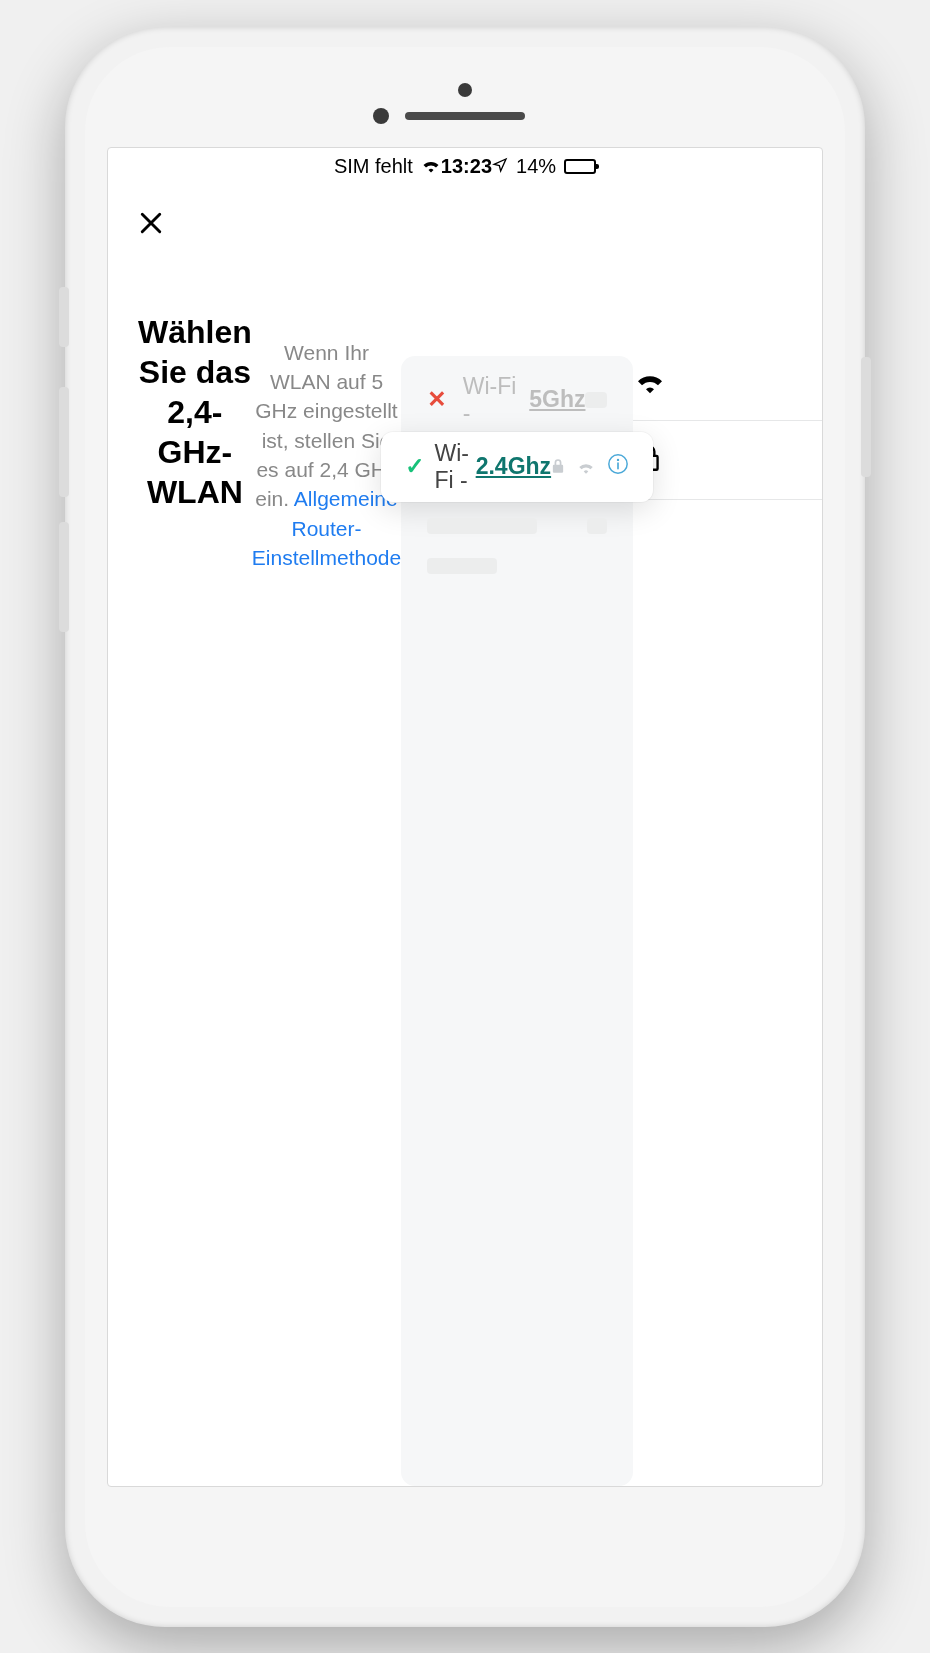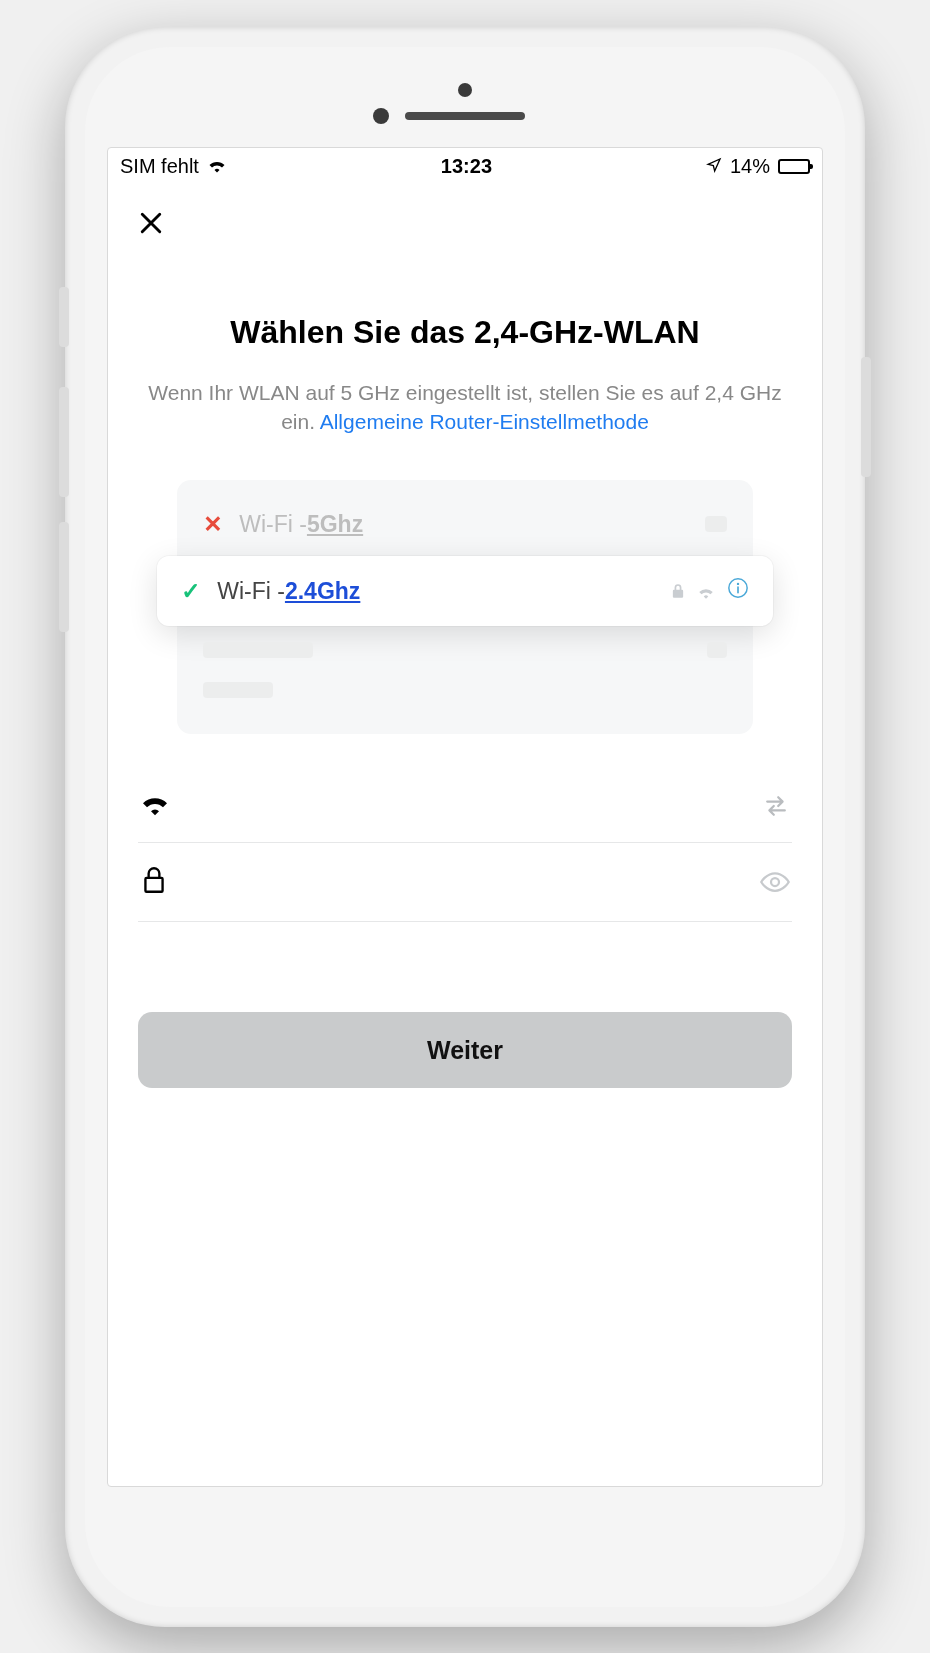--- a/index.html
+++ b/index.html
@@ -41,35 +41,35 @@
     }
     .screen {
       width: 100%; height: 100%;
       background: #fff;
       border-radius: 4px;
       border: 1px solid #d9d9d9;
       overflow: hidden;
       display: flex; flex-direction: column;
     }
     .status-bar {
-      height: 38px; display: flex; align-items: center; justify-content: space-between;
+      height: 38px; display: flex; align-items: center; justify-content: center;
       padding: 0 12px; font-size: 20px; color: #000;
     }
     .sb-left, .sb-right { display: flex; align-items: center; gap: 8px; }
     .sb-center { font-weight: 600; }
     .battery {
       width: 32px; height: 15px; border: 2px solid #000; border-radius: 3px; position: relative;
     }
     .battery::after { content:""; position:absolute; right:-5px; top:3px; width:3px; height:5px; background:#000; border-radius:0 2px 2px 0; }
     .battery-fill { width: 100%; height: 100%; background: #000; }
     .close-x {
       padding: 22px 28px 0;
     }
     .close-x button { background:none; border:none; color:#000; cursor:pointer; padding:0; }
-    .content { padding: 70px 30px 0; flex: 1; display: flex; flex-direction: column; }
+    .content { padding: 70px 30px 0; flex: 1; display: flex; flex-direction: row; }
     .title-block { text-align: center; }
     .title-block h1 { font-size: 32px; font-weight: 700; line-height: 1.25; color:#000; }
     .desc { margin-top: 26px; font-size: 21px; color: #888; text-align: center; line-height: 1.4; }
     .desc a { color: #1f7cf0; text-decoration: none; }
     .wifi-stack {
       margin: 44px auto 0; width: 88%; background: #f6f7f8; border-radius: 14px;
       padding: 16px 0 24px; position: relative;
     }
     .wifi-row {
       display: flex; align-items: center; height: 56px; padding: 0 26px;
@@ -79,21 +79,21 @@
     .wifi-row .label { margin-left: 10px; }
     .wifi-row .band { font-weight: 600; text-decoration: underline; }
     .wifi-row.highlight {
       background: #fff; border-radius: 12px;
       margin: 4px -20px;
       box-shadow: 0 8px 30px rgba(0,0,0,.12), 0 0 0 1px rgba(0,0,0,.03);
       height: 70px; color: #111; font-size: 23px;
       padding: 0 24px;
     }
     .wifi-row.highlight .label { color:#444; }
-    .wifi-row.highlight .band { color:#1d4ed8; font-weight:700; }
+    .wifi-row.highlight .band { color:#0f766e; font-weight:700; }
     .wifi-row .spacer { flex: 1; }
     .right-icons { display:flex; align-items:center; gap:12px; color:#c9cdd1; }
     .placeholder-pill { height: 16px; background: #eceded; border-radius: 4px; }
     .ph-row { display:flex; align-items:center; padding: 12px 26px; gap: 14px; }
     .form { margin-top: 36px; }
     .field {
       display:flex; align-items:center; gap:18px; padding: 22px 2px; border-bottom: 1px solid #e6e7e8;
     }
     .field .glyph { width: 34px; color:#000; }
     .field input { flex:1; border:none; outline:none; font-size: 22px; background:transparent; }

